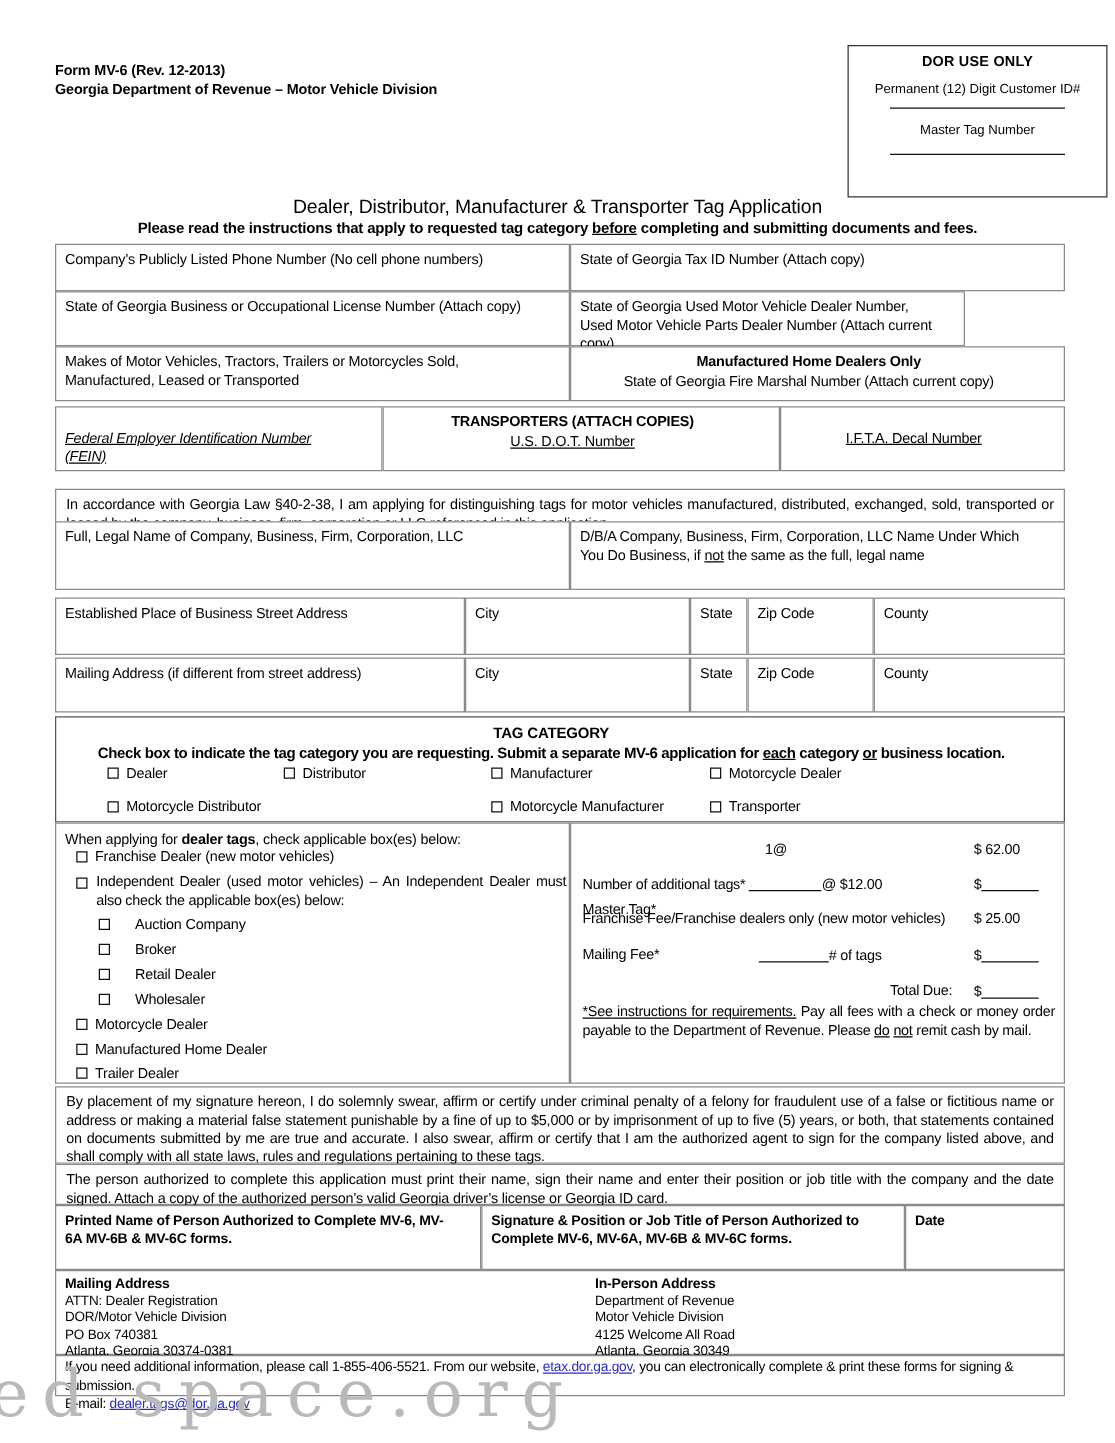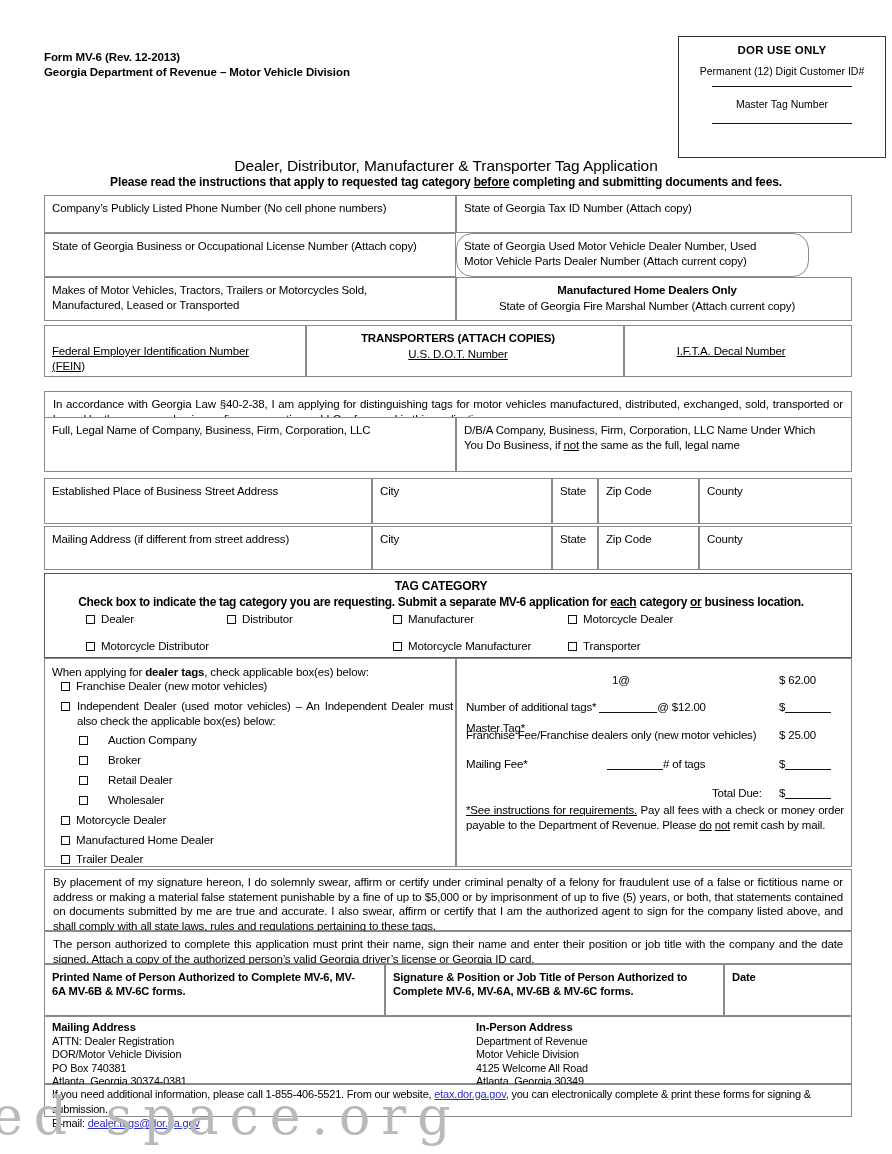--- a/index.html
+++ b/index.html
@@ -207,33 +207,33 @@
   <div class="bx" style="left:44px; top:195px; width:412px; height:38px;">
     <div class="pad">Company’s Publicly Listed Phone Number (No cell phone numbers)</div>
   </div>
   <div class="bx" style="left:456px; top:195px; width:396px; height:38px;">
     <div class="pad">State of Georgia Tax ID Number (Attach copy)</div>
   </div>
 
   <div class="bx" style="left:44px; top:233px; width:412px; height:44px;">
     <div class="pad">State of Georgia Business or Occupational License Number (Attach copy)</div>
   </div>
-  <div class="bx" style="left:456px; top:233px; width:353px; height:44px;border-radius:16px;">
+  <div class="bx" style="left:456px; top:233px; width:316px; height:44px;">
     <div class="pad">State of Georgia Used Motor Vehicle Dealer Number, Used Motor Vehicle Parts Dealer Number (Attach current copy)</div>
   </div>
 
   <div class="bx" style="left:44px; top:277px; width:412px; height:44px;">
     <div class="pad">Makes of Motor Vehicles, Tractors, Trailers or Motorcycles Sold, Manufactured, Leased or Transported</div>
   </div>
   <div class="bx" style="left:456px; top:277px; width:396px; height:44px;">
     <div class="pad ctr b">Manufactured Home Dealers Only</div>
     <div class="pad ctr" style="padding-top:1px;">State of Georgia Fire Marshal Number (Attach current copy)</div>
   </div>
 
-  <div class="bx" style="left:44px; top:325px; width:262px; height:52px;">
+  <div class="bx" style="left:44px; top:325px; width:262px; height:52px;font-style:italic;">
     <div class="pad" style="padding-top:18px;"><u class="ul">Federal Employer Identification Number (FEIN)</u></div>
   </div>
   <div class="bx" style="left:624px; top:325px; width:228px; height:52px;">
     <div class="pad ctr" style="padding-top:18px;"><u class="ul">I.F.T.A. Decal Number</u></div>
   </div>
   <div class="bx" style="left:306px; top:325px; width:318px; height:52px;">
     <div class="pad ctr b">TRANSPORTERS (ATTACH COPIES)</div>
     <div class="pad ctr" style="padding-top:1px;"><u class="ul">U.S. D.O.T. Number</u></div>
   </div>
 

